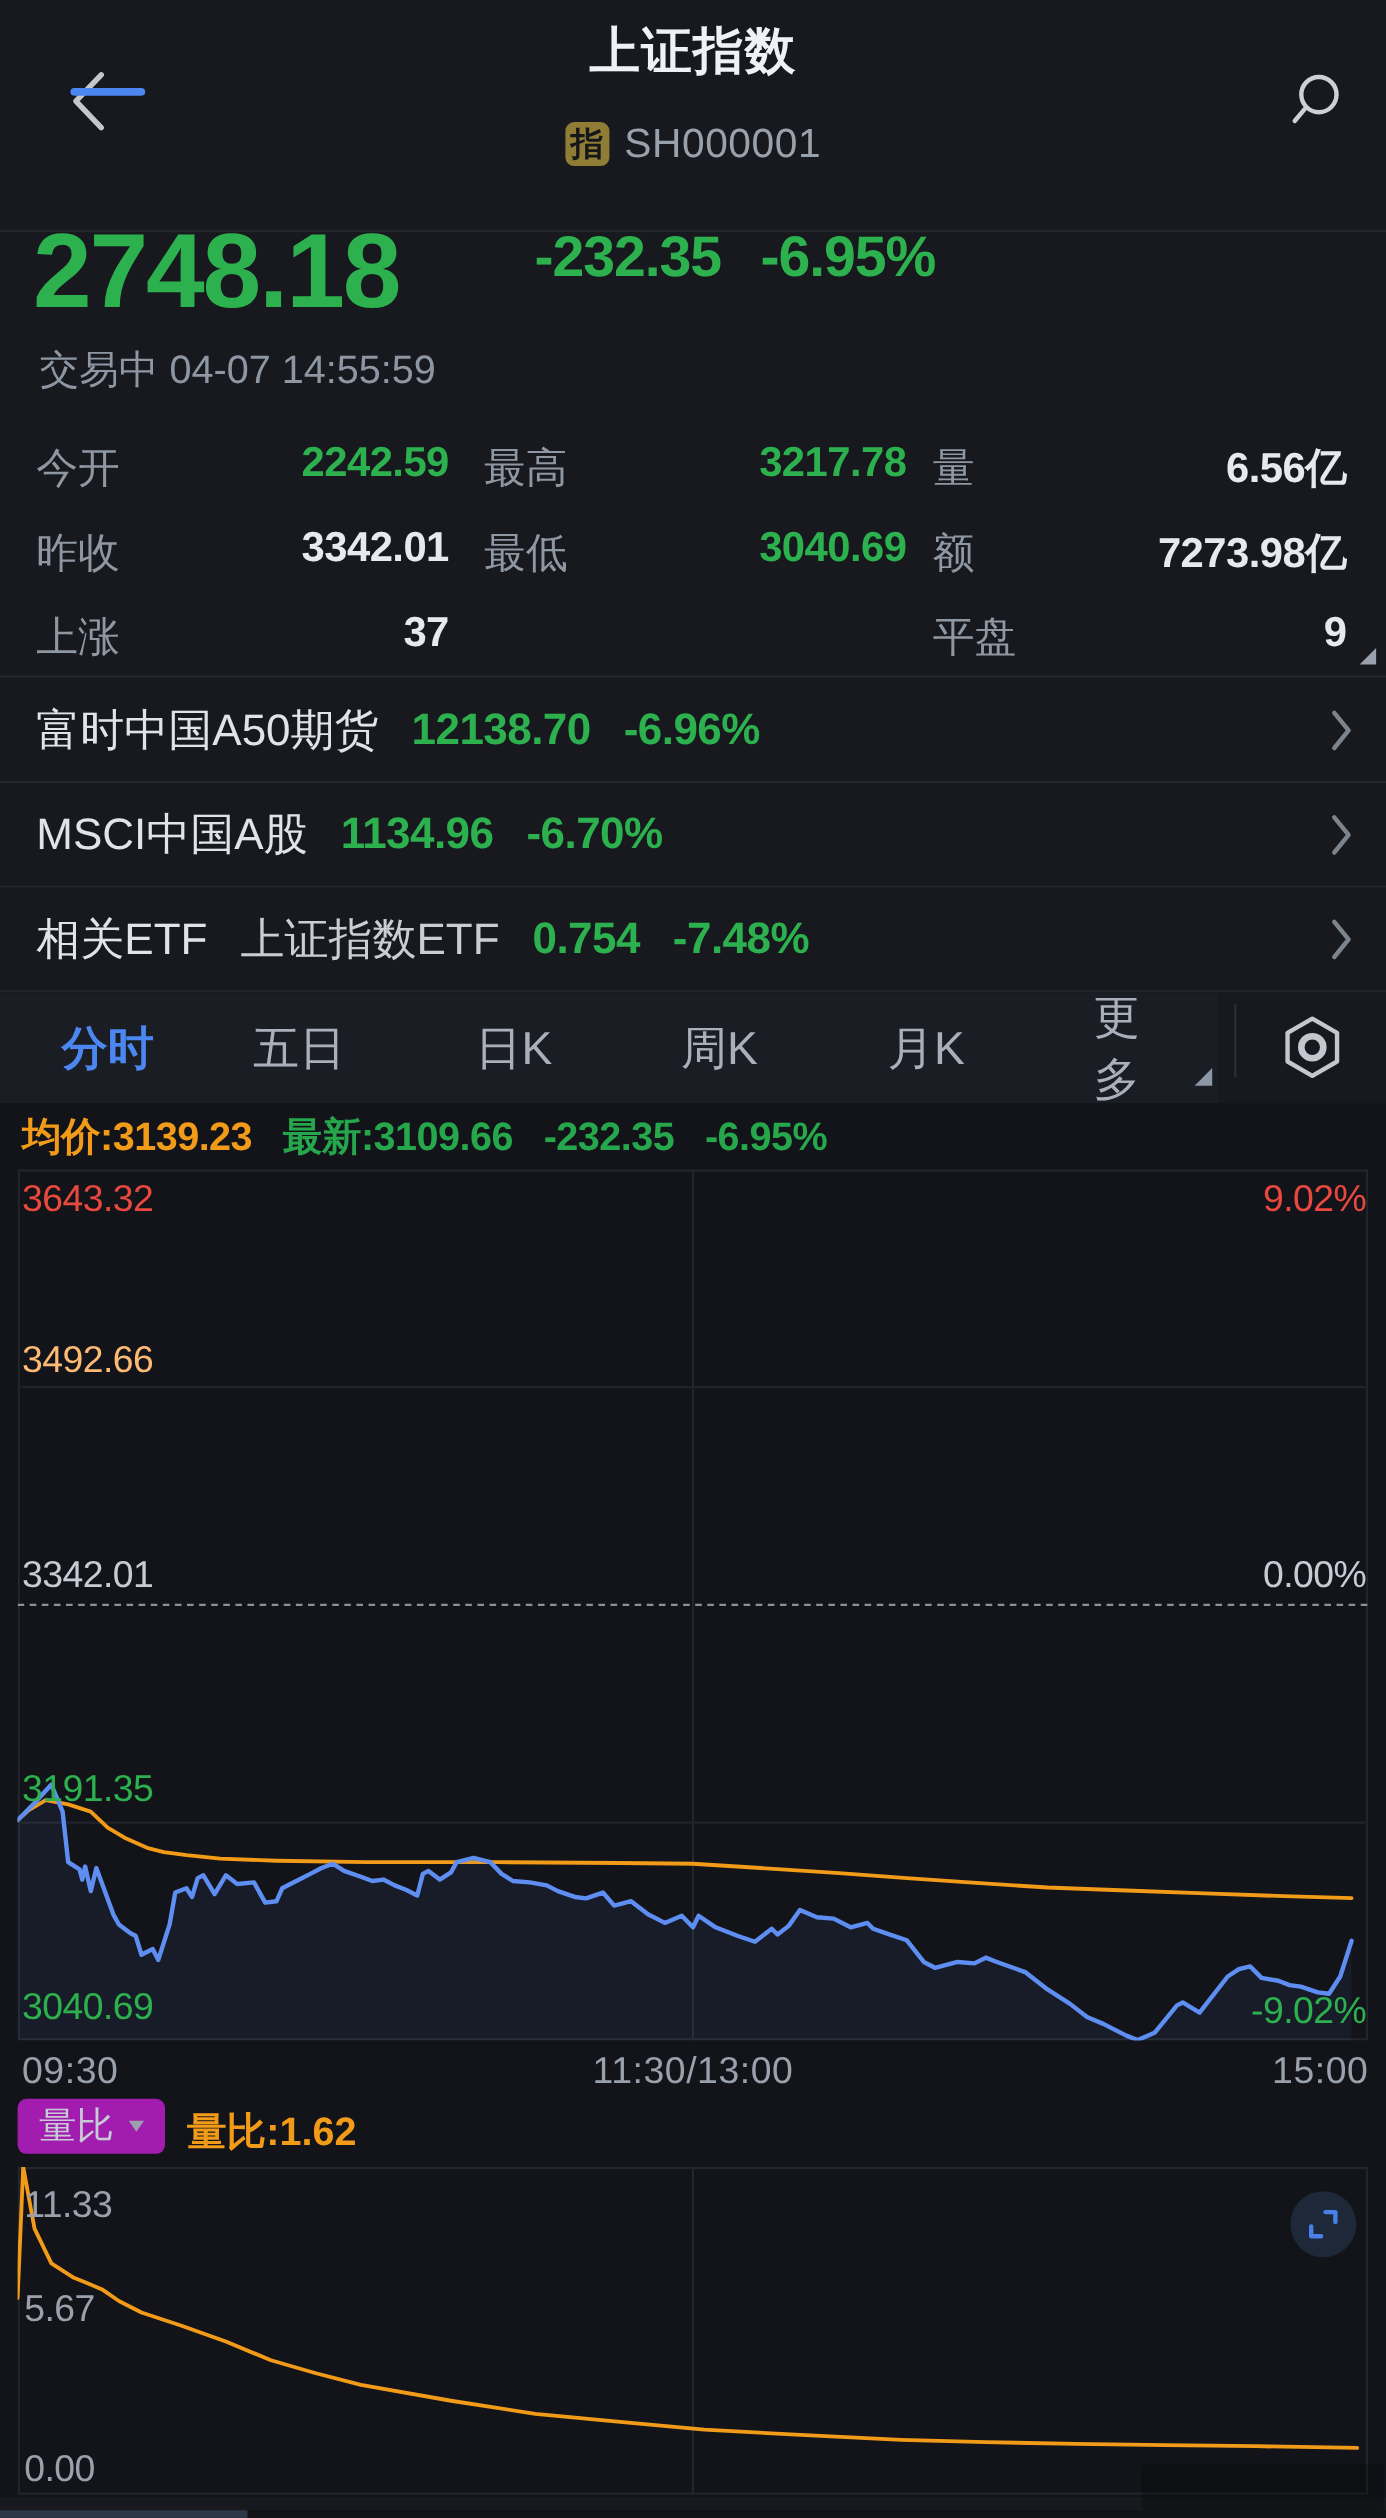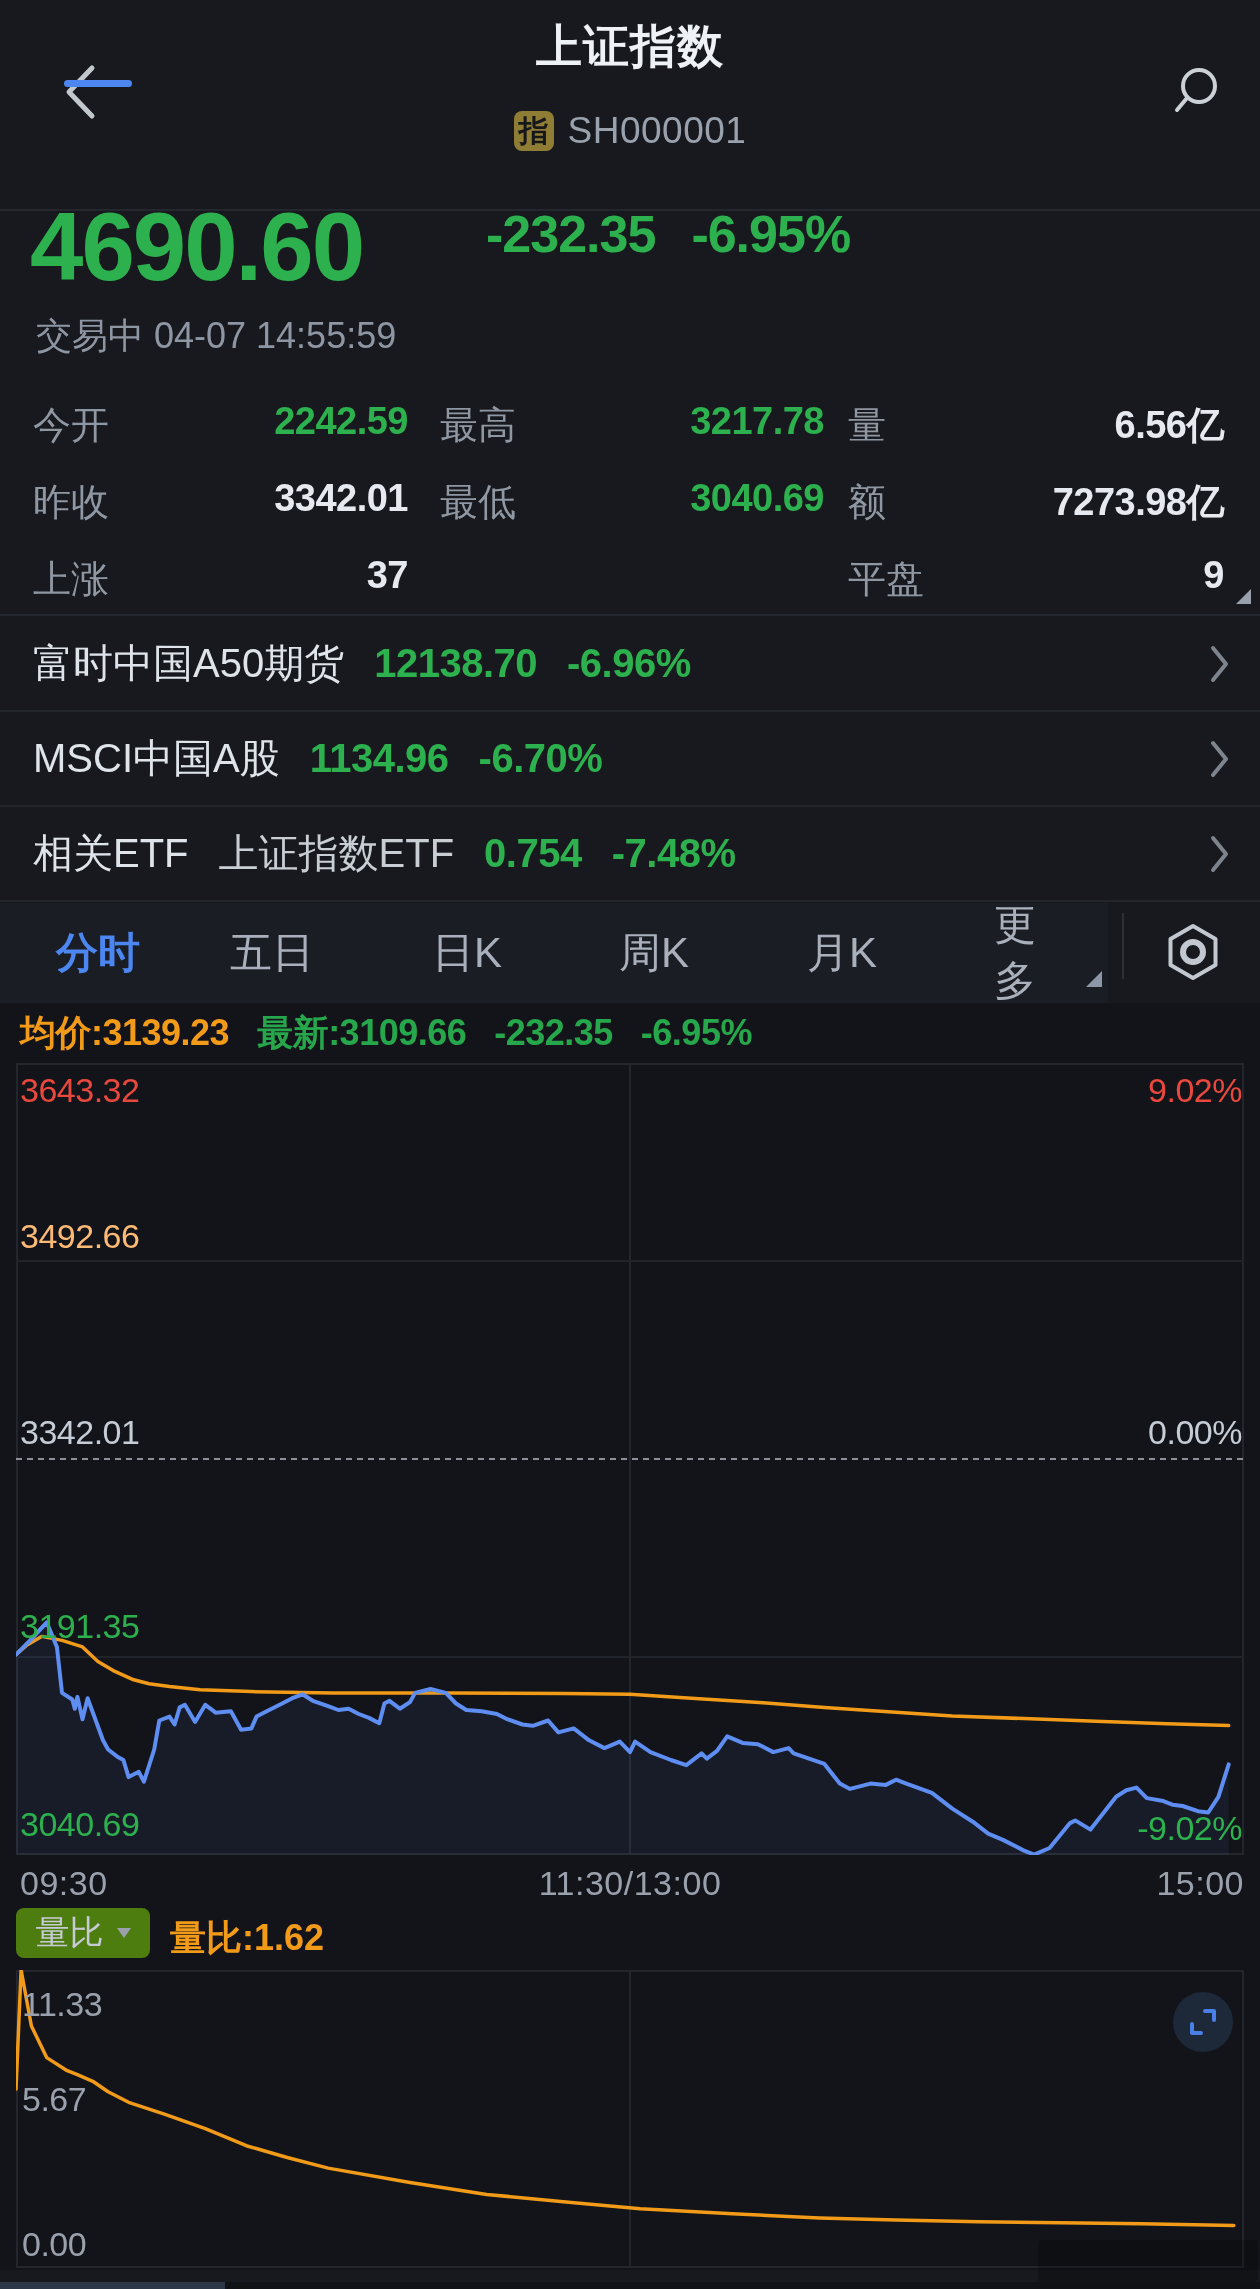--- a/index.html
+++ b/index.html
@@ -59,21 +59,21 @@
 .info-avg{color:var(--orange)}
 .info-green{color:#27a74c}
 svg.chart{position:absolute;display:block}
 #main-chart{left:16px;top:1063px}
 #sub-chart{left:16px;top:1970px}
 .tick{position:absolute;font-size:34px;letter-spacing:-0.5px;line-height:36px}
 .tick.right{text-align:right}
 .time-label{position:absolute;top:1864px;font-size:34px;color:#9aa1ad;letter-spacing:0.5px}
 
 
-.sel-btn{position:absolute;left:16px;top:1908px;width:134px;height:50px;background:#4d7c0f;border-radius:8px;display:flex;align-items:center;justify-content:center;gap:13px}
+.sel-btn{position:absolute;left:16px;top:1908px;width:134px;height:50px;background:#a21caf;border-radius:8px;display:flex;align-items:center;justify-content:center;gap:13px}
 .sel-btn .sel-lbl{font-size:34px;color:#c6cbd4}
 .sel-caret{border-width:10px 7px 0 7px;border-color:#9aa1ad transparent transparent transparent}
 .sub-value{position:absolute;left:170px;top:1914px;font-size:36px;font-weight:600;color:var(--orange)}
 .expand-btn{position:absolute;left:1173px;top:1992px;width:60px;height:60px;border-radius:50%;background:#1d2939;display:flex;align-items:center;justify-content:center}
 
 .watermark{position:absolute;left:1038px;top:2240px;width:220px;height:42px;background:rgba(0,0,0,0.22);border-radius:4px}
 .bottom-strip{position:absolute;left:0;top:2282px;width:1260px;height:7px;background:#101216}
 .bottom-strip .seg{position:absolute;left:0;top:0;width:225px;height:7px;background:#2c3847}
 </style>
 </head>
@@ -93,21 +93,21 @@
       <div class="code">SH000001</div>
     </div>
     <div class="search-btn">
       <svg width="52" height="52" viewBox="0 0 52 52">
         <circle cx="29" cy="22" r="16" fill="none" stroke="#ccd1d8" stroke-width="4"></circle>
         <line x1="17" y1="34" x2="7" y2="46" stroke="#ccd1d8" stroke-width="4" stroke-linecap="round"></line>
       </svg>
     </div>
   </div>
 
-  <div class="big-price">4690.60</div>
+  <div class="big-price">2748.18</div>
   <div class="change-row">
     <span>-232.35</span>
     <span>-6.95%</span>
   </div>
   <div class="status-line">交易中 04-07 14:55:59</div>
 
   <div class="stats">
     <div class="stats-row" style="top:8px">
       <div class="cell c1">
           <span class="lbl">今开</span>

